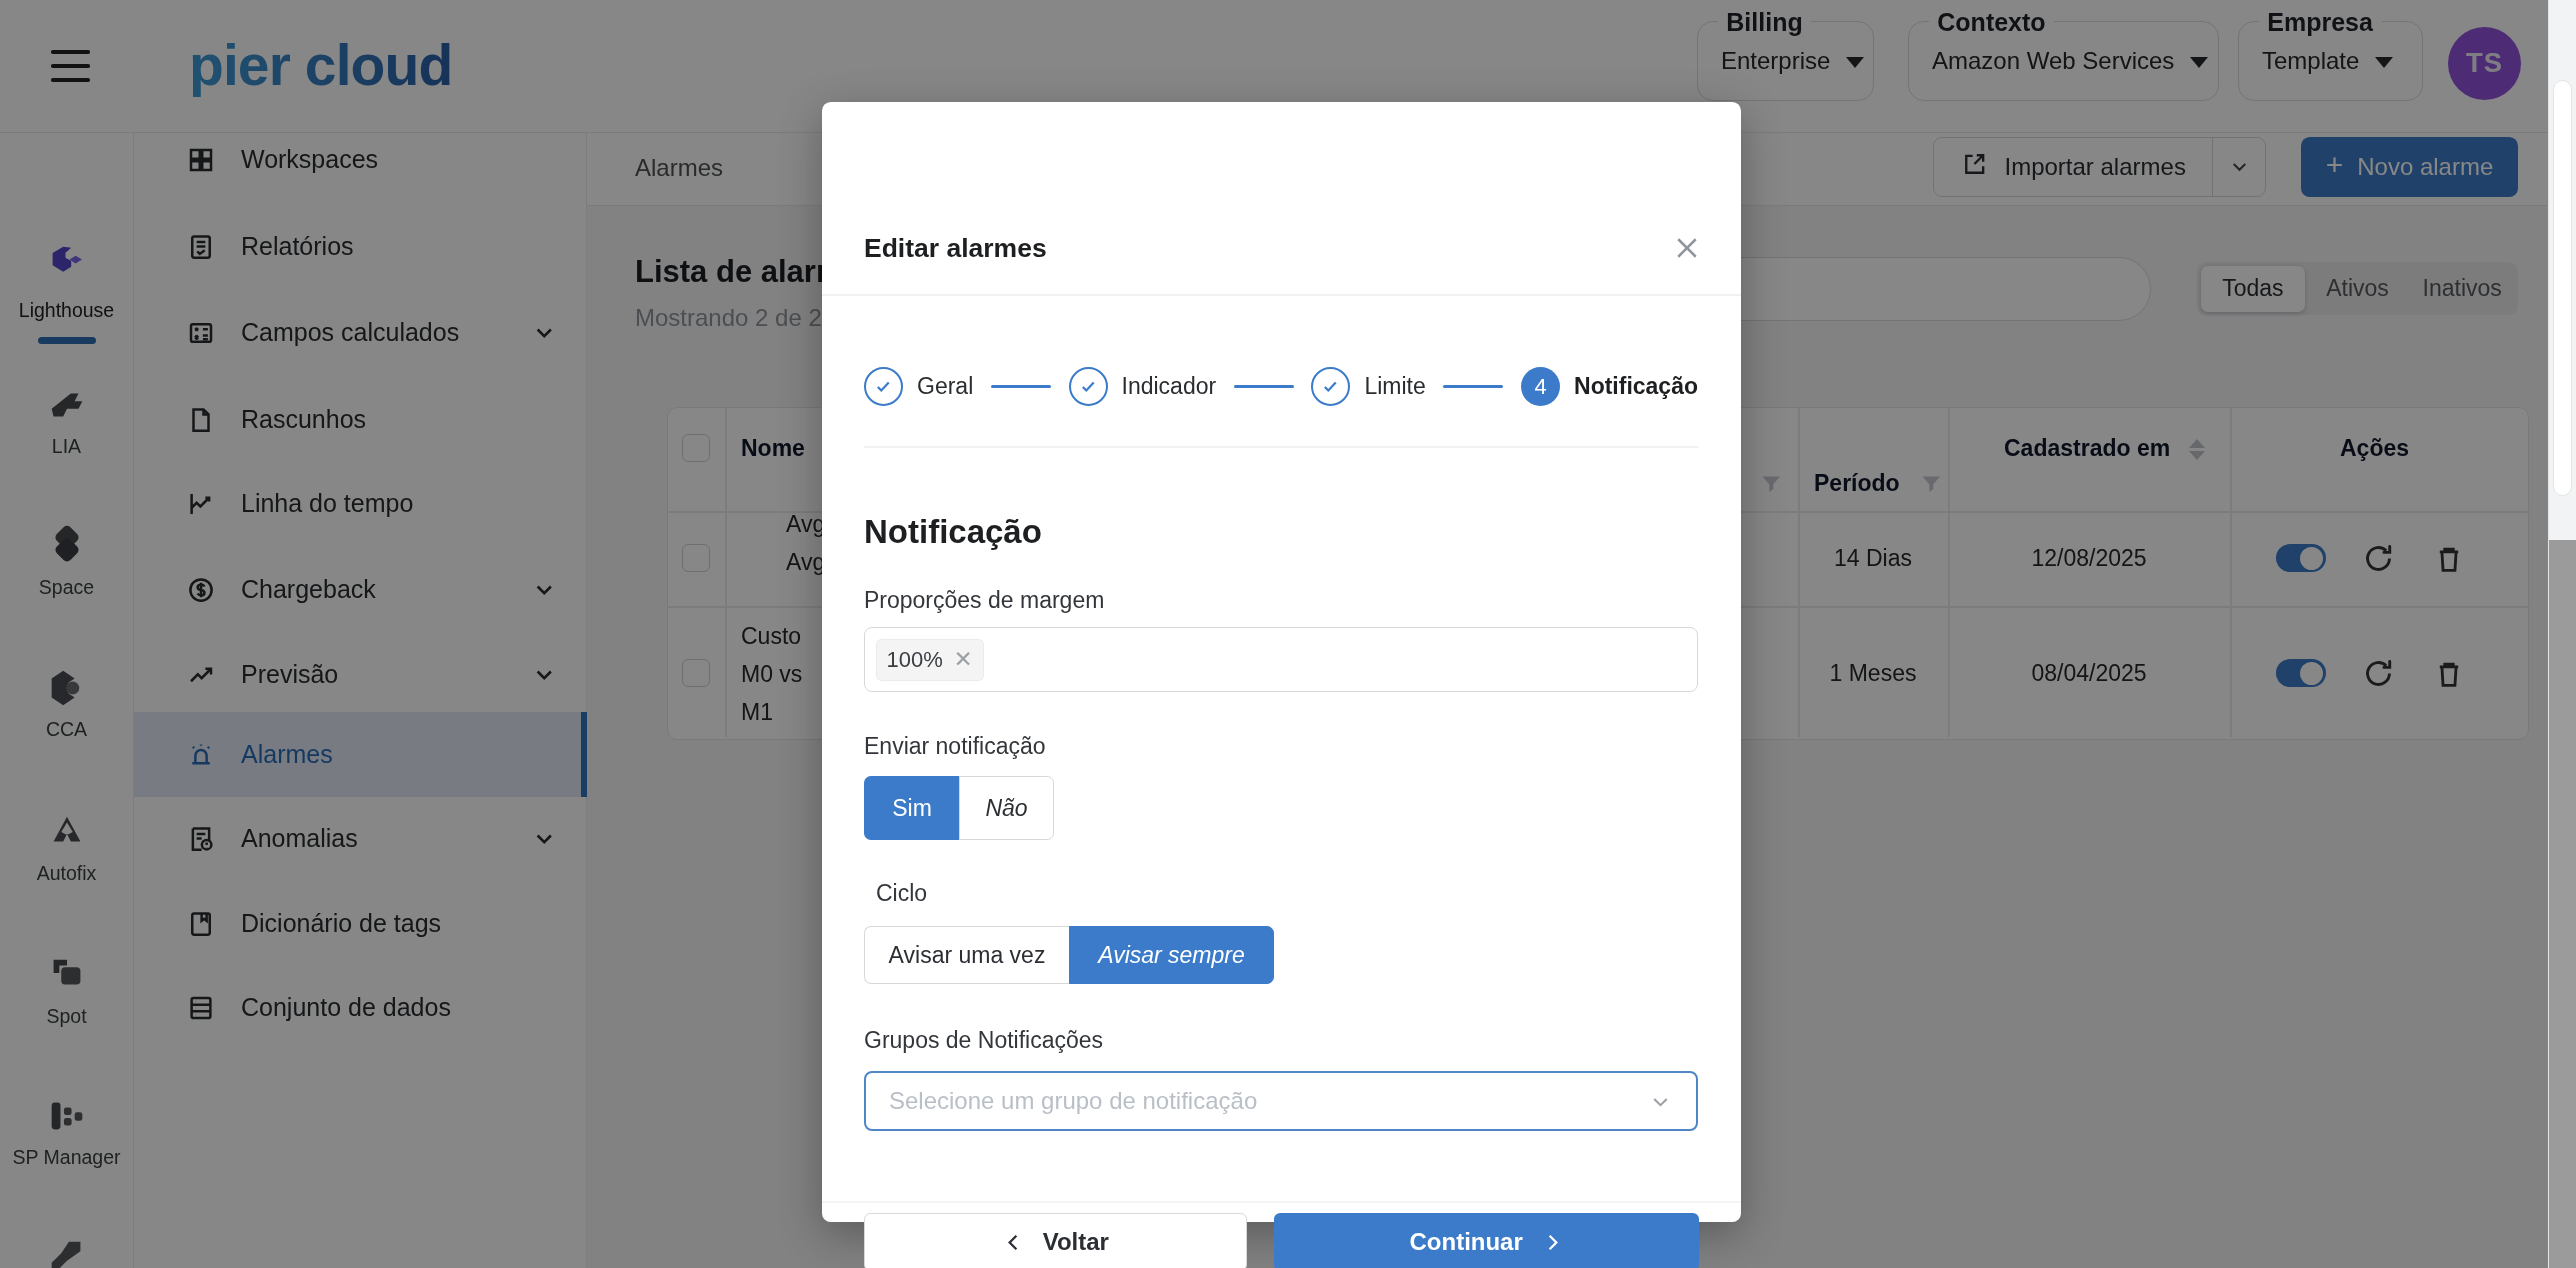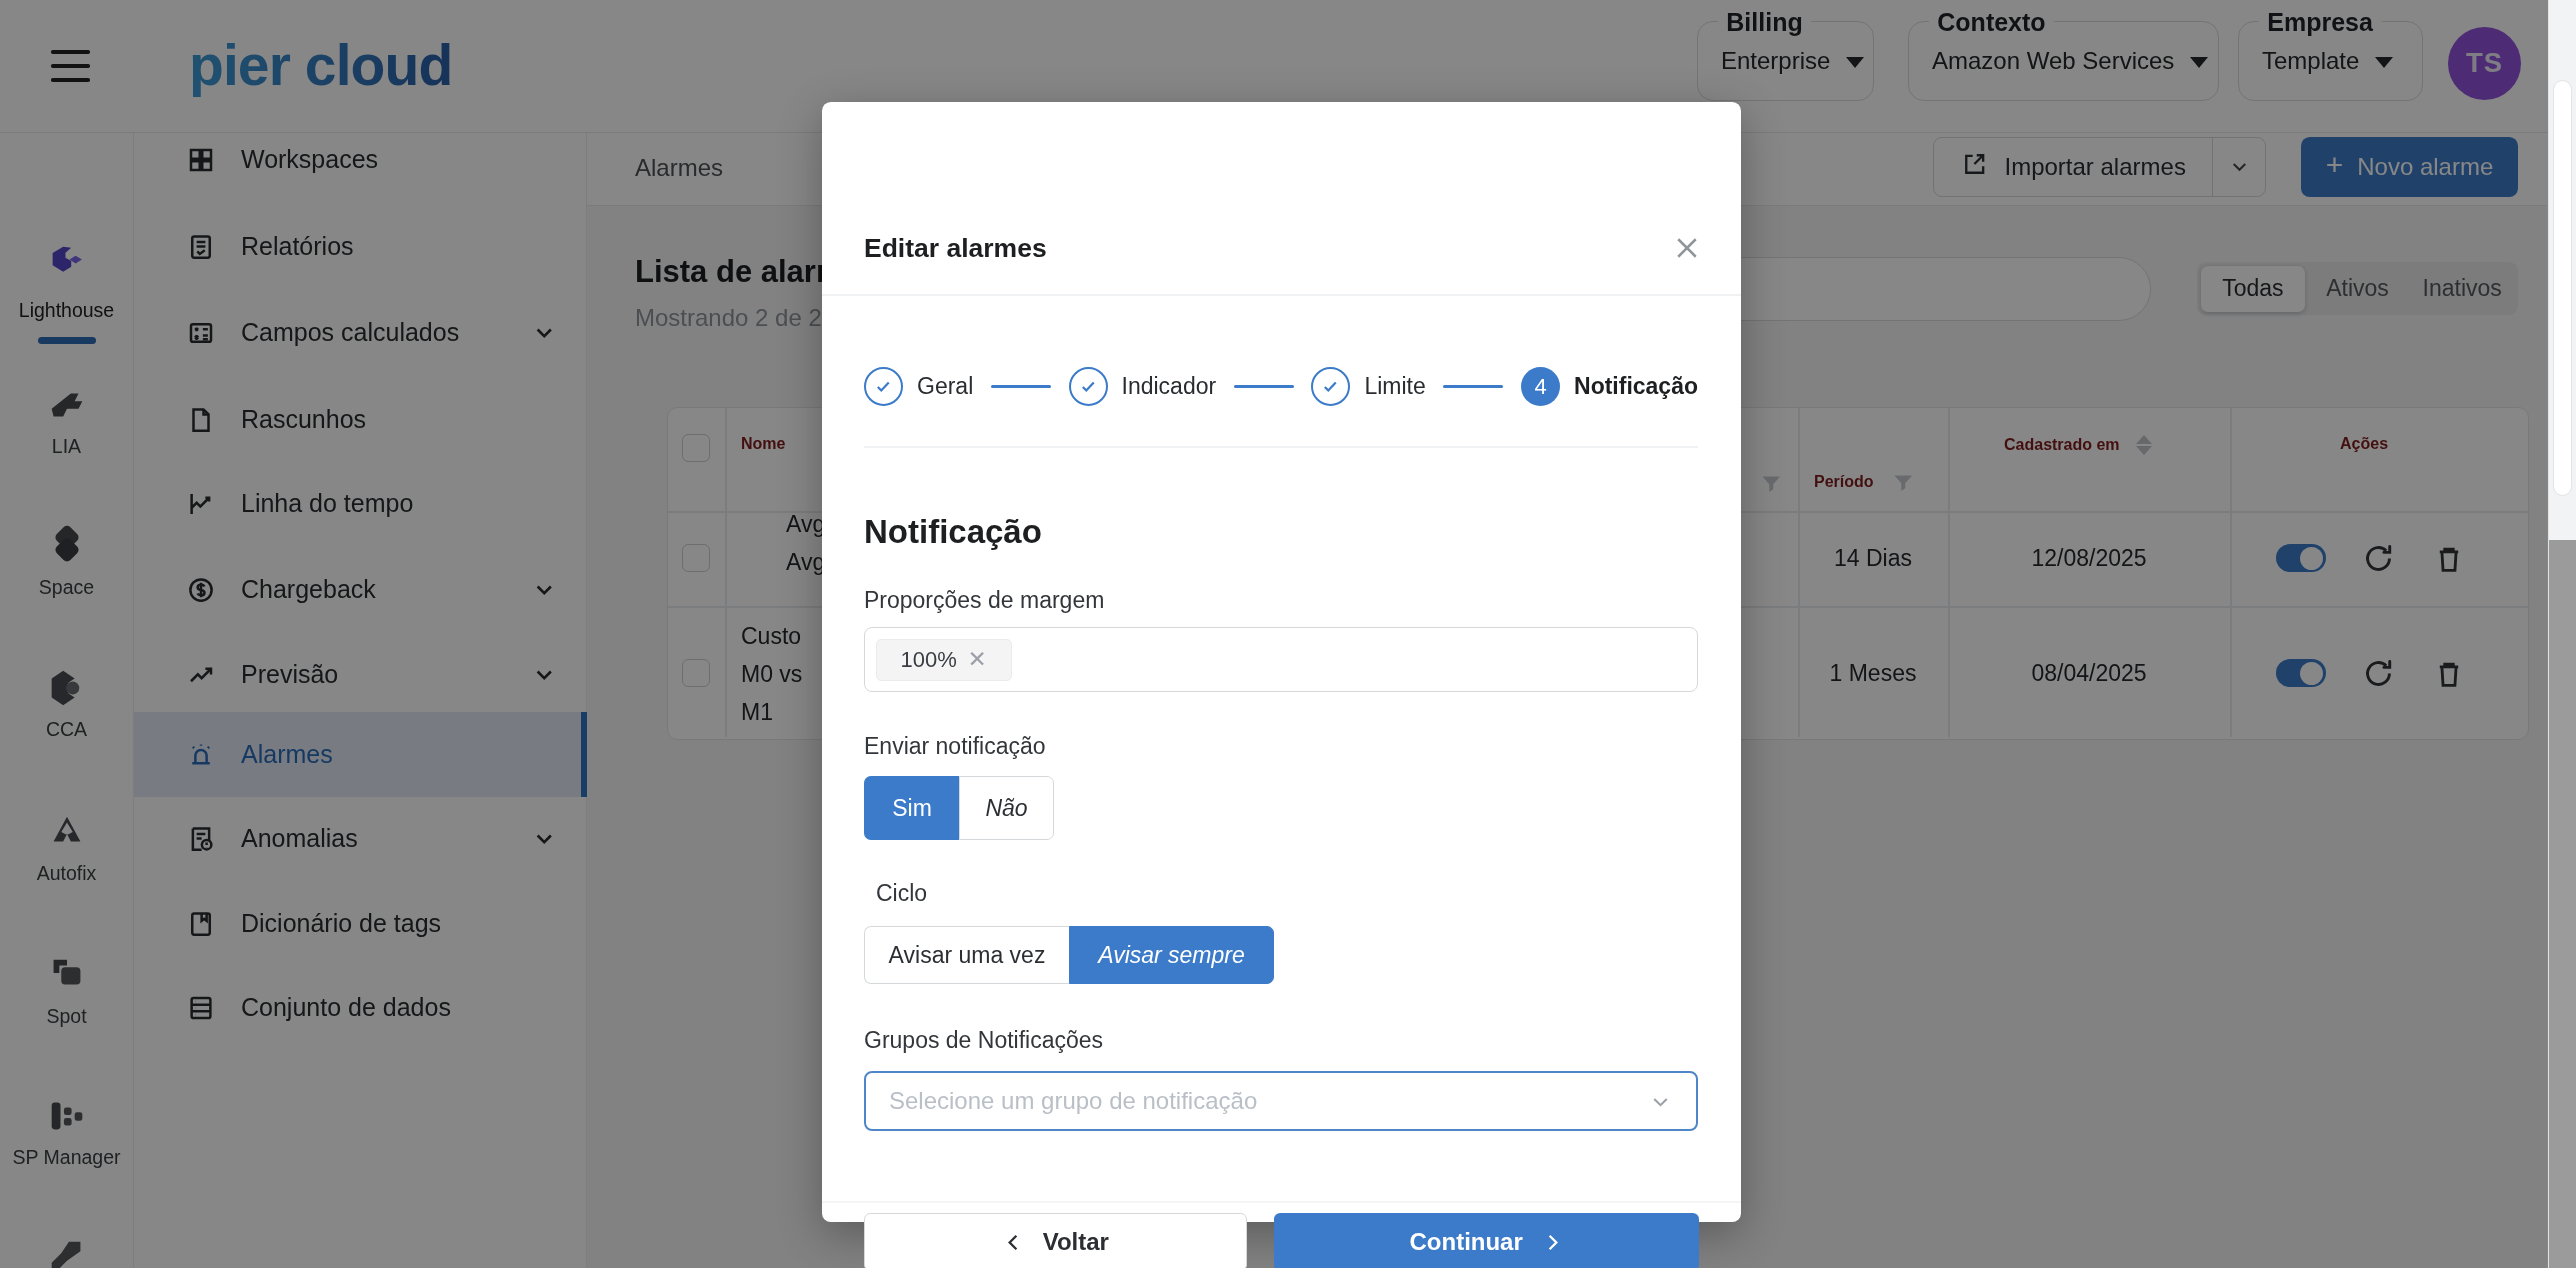--- a/index.html
+++ b/index.html
@@ -49,21 +49,21 @@
   .list-subtitle { position:absolute; left:48px; top:171px; font-size:24px; color:#8f959b; }
   .search-pill { position:absolute; left:863px; top:124px; width:701px; height:64px; background:#fff; border:1.8px solid #d8dbde; border-radius:35px; }
   .tabs { position:absolute; left:1610px; top:129px; width:321px; height:53px; background:#ebebec; border-radius:8.8px; display:flex; align-items:center; padding:3.5px; }
   .tab { flex:1; height:46px; display:flex; align-items:center; justify-content:center; font-size:23px; color:#55595e; border-radius:7px; cursor:pointer; white-space:nowrap; }
   .tab.active { background:#fff; color:#2b2e31; box-shadow:0 1.8px 5.3px rgba(0,0,0,.18); }
 
   
   .card { position:absolute; left:80px; top:274px; width:1862px; height:333px; background:#fff; border:1.8px solid #e3e5e7; border-radius:10.6px; }
   .hline { position:absolute; left:0; width:1862px; height:1.8px; background:#e9ebed; }
   .vline { position:absolute; top:0; width:1.8px; height:329px; background:#e9ebed; }
-  .th { position:absolute; font-size:16px; font-weight:600; color:#7f1d1d; white-space:nowrap; }
+  .th { position:absolute; font-size:23px; font-weight:600; color:#0f172a; white-space:nowrap; }
   .td { position:absolute; font-size:23px; color:#26282b; white-space:nowrap; }
   .name-cell { width:106px; white-space:normal; line-height:38px; }
   .checkbox { position:absolute; width:28px; height:28px; border:1.8px solid #cdd0d4; border-radius:6.2px; background:#fff; cursor:pointer; }
   .funnel { display:inline-block; vertical-align:middle; }
   .sorter { display:inline-flex; flex-direction:column; gap:2.7px; margin-left:12.4px; vertical-align:middle; }
   .sorter i { width:0; height:0; border-left:8px solid transparent; border-right:8px solid transparent; }
   .sorter .up { border-bottom:9.7px solid #c2c5ca; }
   .sorter .dn { border-top:9.7px solid #c2c5ca; }
   .switch { position:absolute; width:50px; height:28px; border-radius:14px; background:#3b7bc9; cursor:pointer; }
   .switch .knob { position:absolute; right:2.7px; top:2.7px; width:23px; height:23px; border-radius:50%; background:#fff; }
@@ -81,21 +81,21 @@
   .step { display:flex; align-items:center; gap:14px; flex:none; }
   .step-circle { width:39px; height:39px; border-radius:50%; flex:none; display:flex; align-items:center; justify-content:center; }
   .step-circle.done { border:2.7px solid #3b7bc9; background:#fff; }
   .step-circle.current { background:#3b7bc9; color:#fff; font-size:22px; }
   .step-label { font-size:23px; color:#2a2d30; white-space:nowrap; }
   .connector { flex:1; height:2.7px; background:#3b7bc9; margin:0 17.7px; border-radius:1.8px; }
 
   .section-title { position:absolute; left:42px; top:411px; font-size:33px; font-weight:bold; color:#1d1f21; }
   .f-label { position:absolute; left:42px; font-size:23px; color:#33363a; }
   .tag-input { position:absolute; left:42px; top:525px; width:834px; height:65px; border:1.8px solid #d6d9dc; border-radius:8px; background:#fff; display:flex; align-items:center; padding:0 10.6px; }
-  .tag { background:#f4f4f5; border:1.8px solid #ebebed; border-radius:5.3px; height:42px; display:flex; align-items:center; gap:10.6px; padding:0 24px; font-size:22px; color:#3a3e42; }
+  .tag { background:#f4f4f5; border:1.8px solid #ebebed; border-radius:5.3px; height:42px; display:flex; align-items:center; gap:10.6px; padding:0 10px; font-size:22px; color:#3a3e42; }
   .tag .tclose { color:#9aa0a6; font-size:23px; cursor:pointer; }
 
   .seg { position:absolute; display:flex; }
   .seg-btn { display:flex; align-items:center; justify-content:center; font-size:23px; cursor:pointer; border:1.8px solid #d6d9dc; background:#fff; color:#2b2f33; font-family:inherit; }
   .seg-btn.sel { background:#3b7bc9; border-color:#3b7bc9; color:#fff; }
   .seg-btn:first-child { border-radius:7px 0 0 7px; border-right:none; }
   .seg-btn:last-child { border-radius:0 7px 7px 0;font-style:italic; }
 
   .select { position:absolute; left:42px; top:969px; width:834px; height:60px; border:2.7px solid #4e86c8; border-radius:8px; background:#fff; display:flex; align-items:center; padding:0 23px; cursor:pointer; }
   .select .ph { flex:1; font-size:24px; color:#b9bfc6; }

